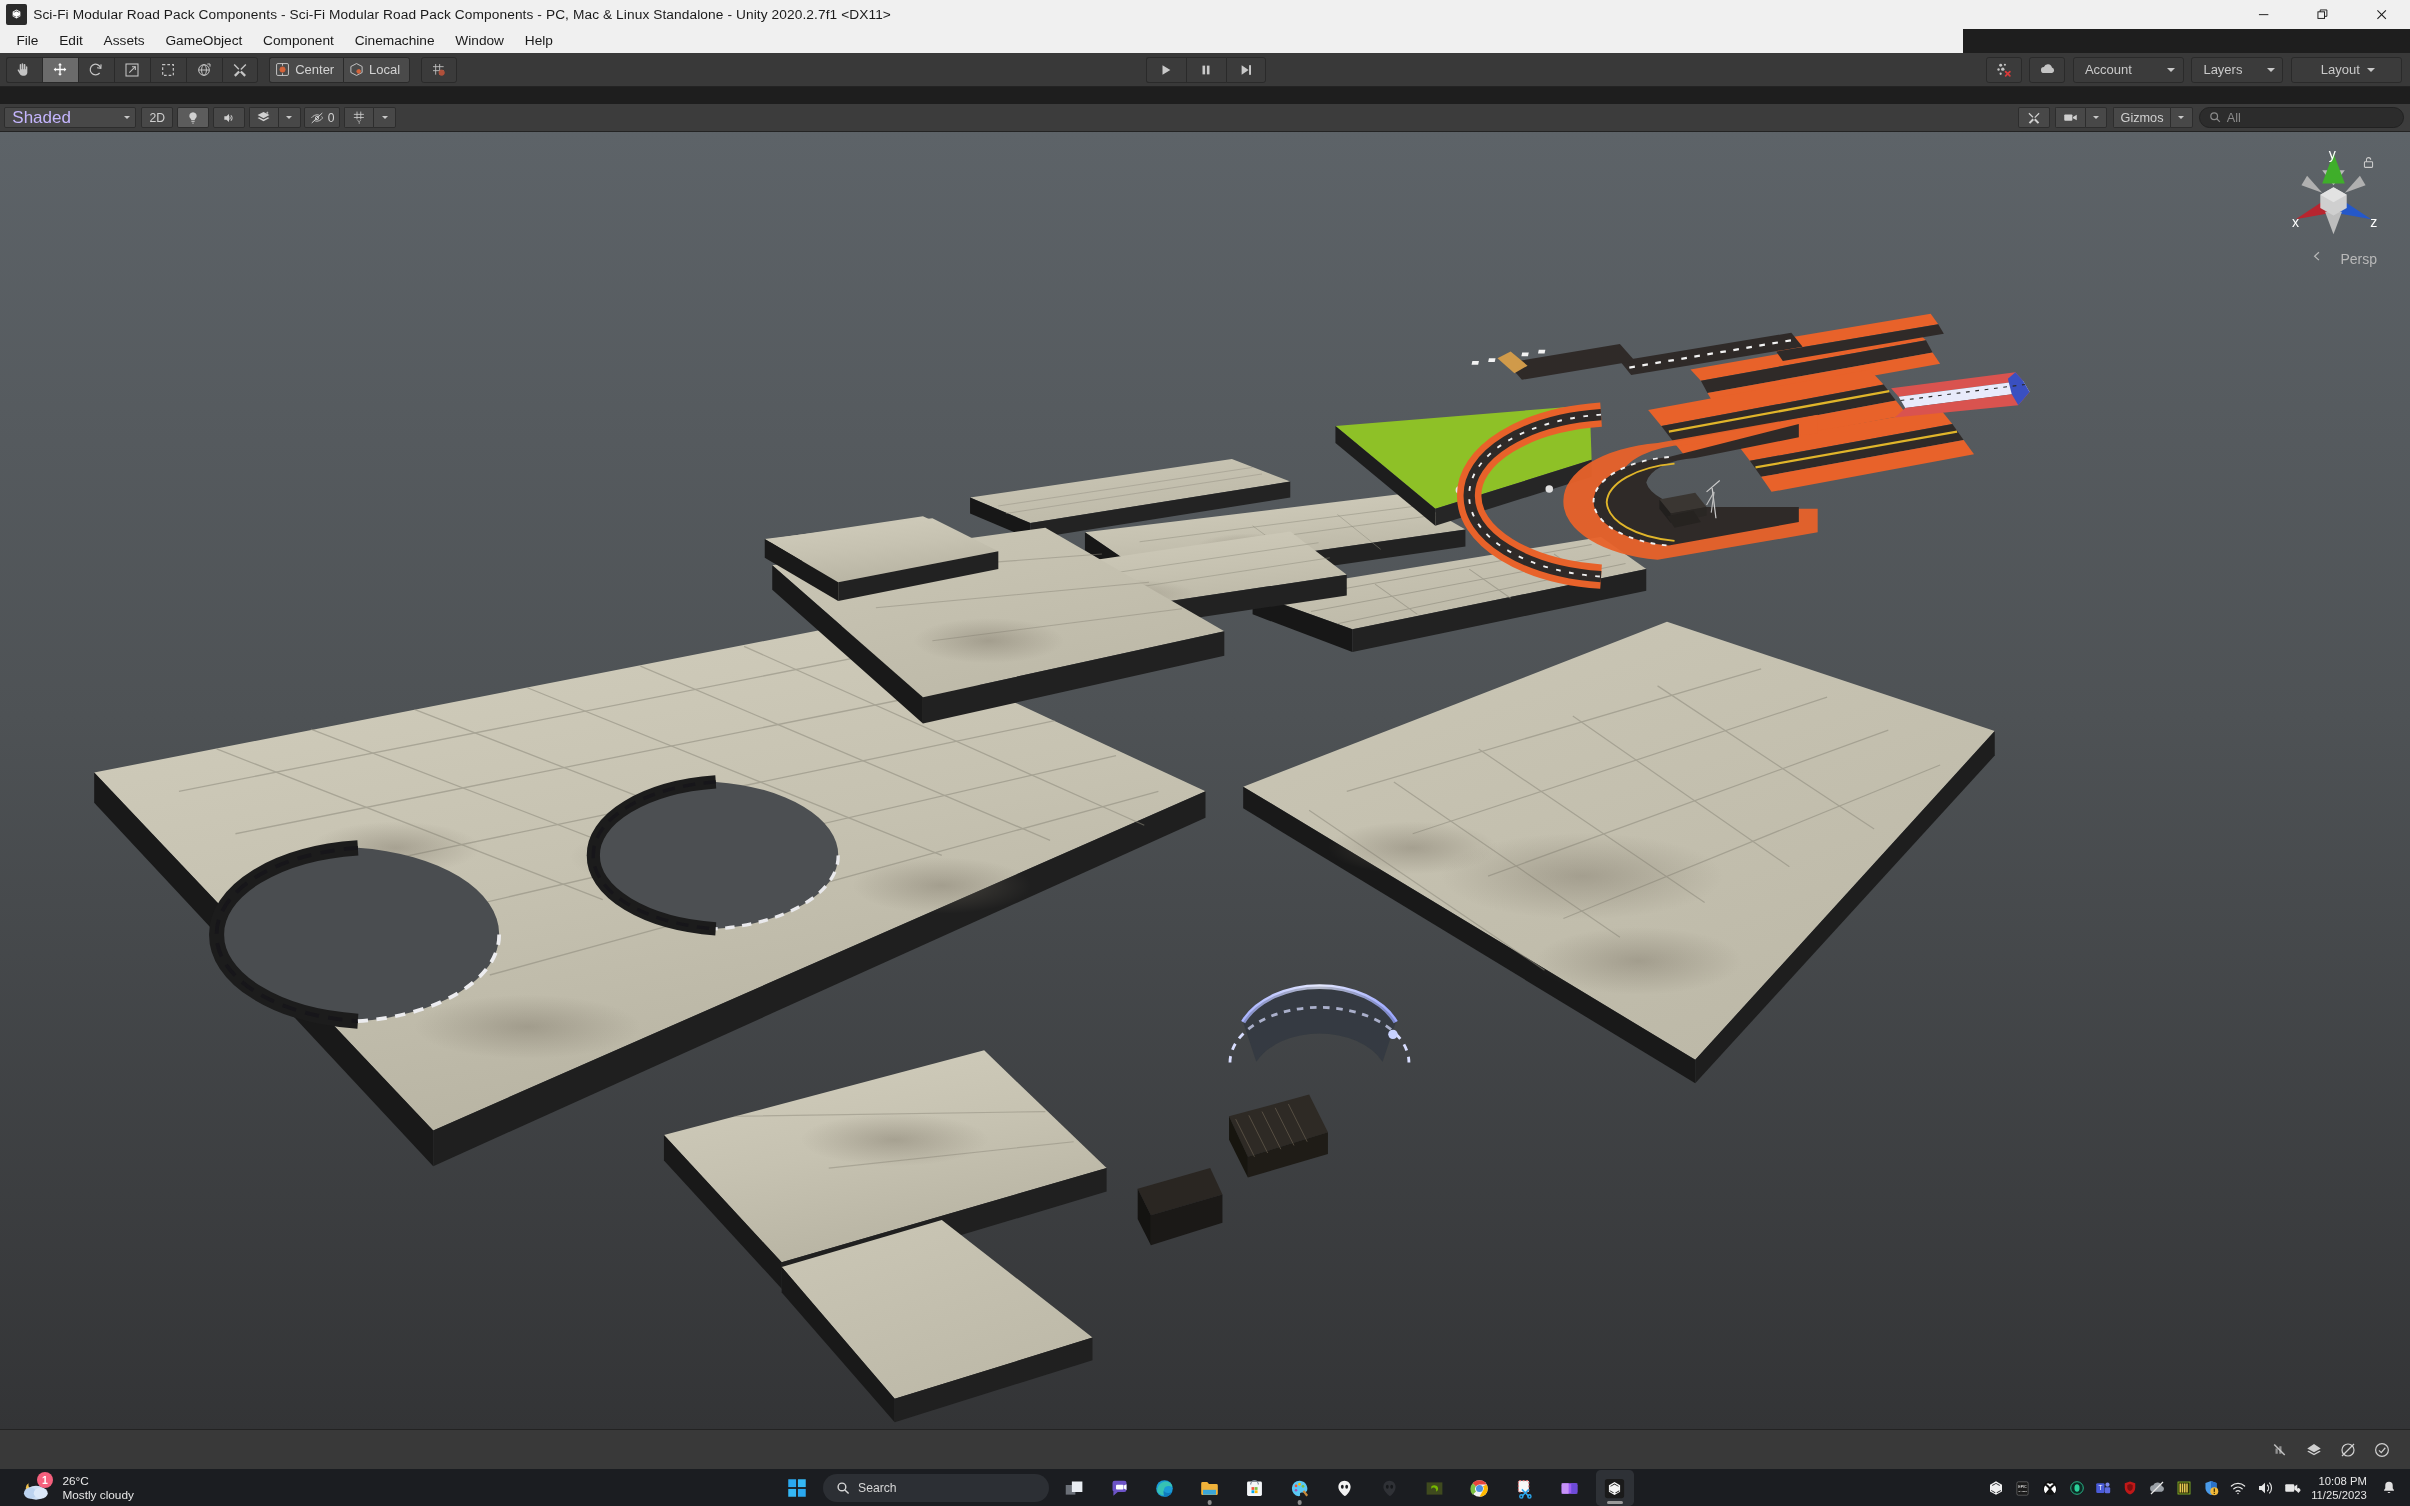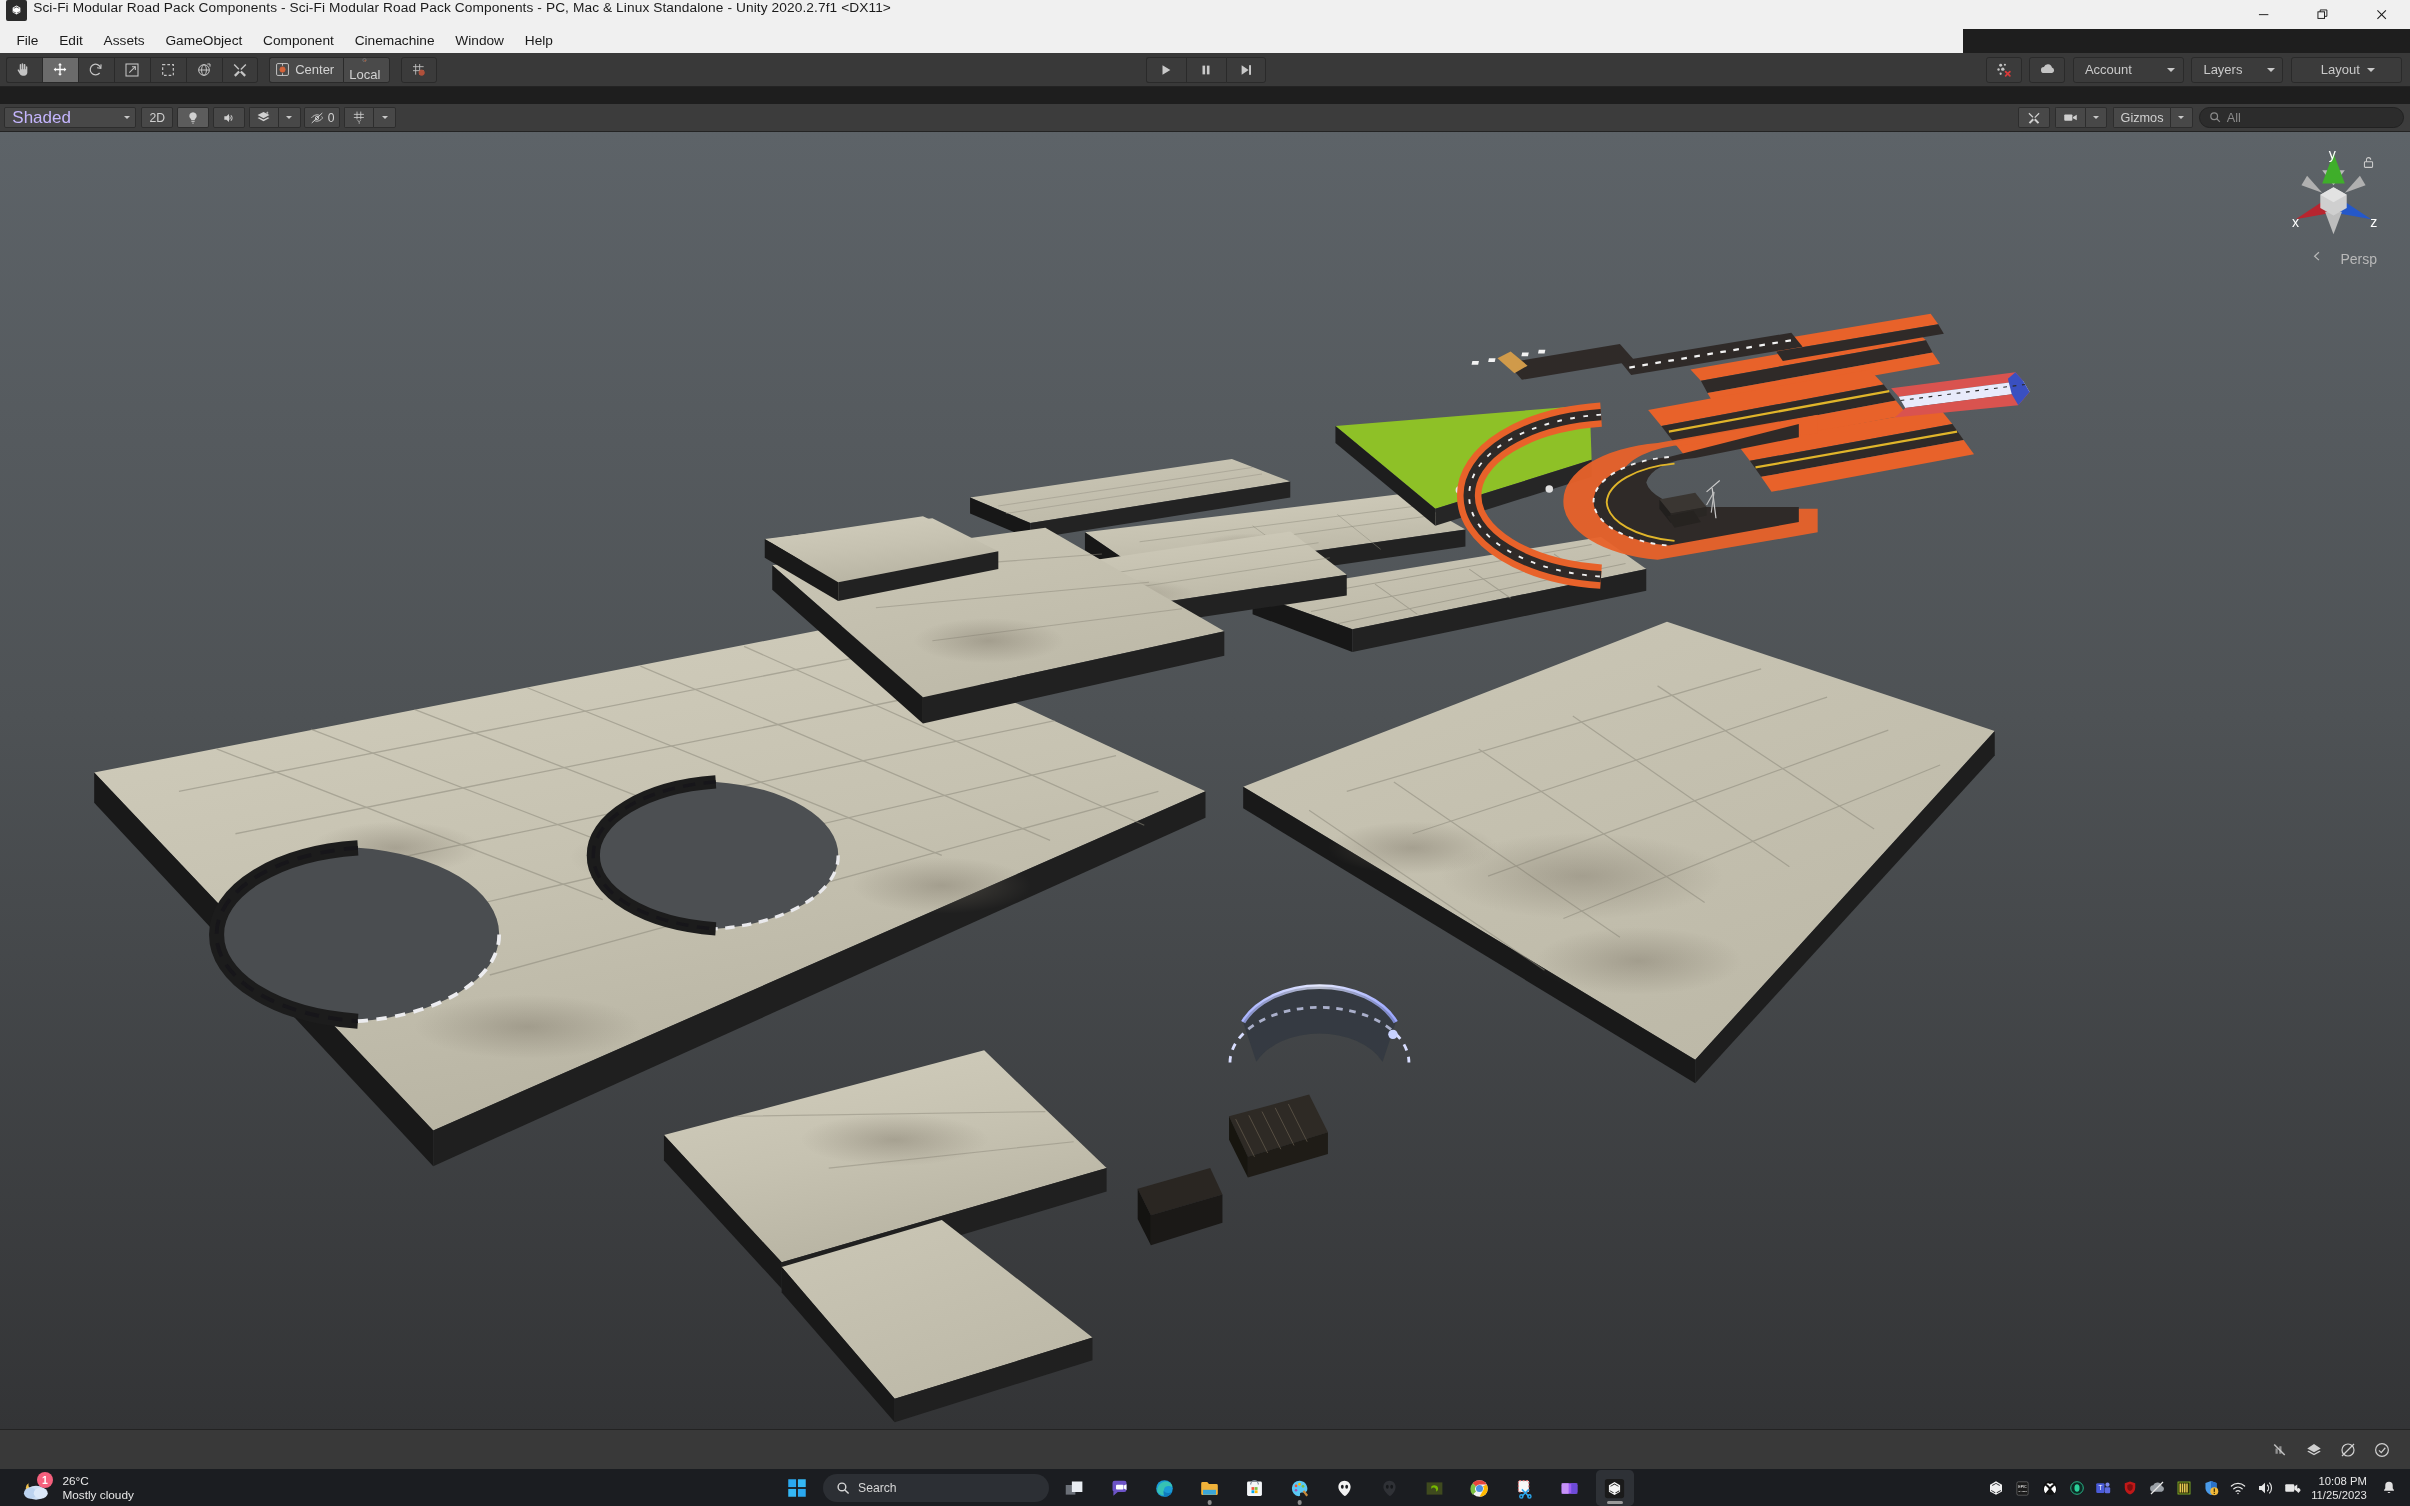--- a/index.html
+++ b/index.html
@@ -7,21 +7,21 @@
     width:2411px; height:1507px; overflow:hidden;
     background:#1e1e1e;
     font-family:"Liberation Sans", sans-serif;
     -webkit-font-smoothing:antialiased;
   }
   #app { position:relative; width:2411px; height:1507px; }
 
   
   .titlebar {
     position:absolute; left:0; top:0; width:2411px; height:29px;
-    background:#f0f0f0; display:flex; 
+    background:#f0f0f0; display:flex; align-items:center;
   }
   .tb-icon {
     width:21px; height:21px; margin-left:5.6px; margin-right:6.6px;
     background:#2b2b2b; border-radius:1.9px;
     display:flex; align-items:center; justify-content:center;
   }
   .tb-icon svg { width:13px; height:13px; }
   .tb-title { font-size:13.7px; color:#1a1a1a; letter-spacing:0.1px; }
   .tb-controls { margin-left:auto; display:flex; height:29px; }
   .tb-btn {
@@ -58,21 +58,21 @@
   .tool-btn.active { background:#6b6b6b; color:#fff; }
   .tool-btn svg { width:16px; height:16px; }
 
   .pivot-group { display:flex; align-items:center; margin-left:11.3px; }
   .pivot-btn {
     height:26px; background:#4a4a4a; border:0.9px solid #2a2a2a; border-right:none;
     display:flex; align-items:center; padding:0 8.5px 0 5.6px; gap:4.7px;
     color:#d2d2d2; font-size:13px;
   }
   .pivot-btn:first-child { border-radius:2.8px 0 0 2.8px;text-align:right; }
-  .pivot-btn:last-child { border-radius:0 2.8px 2.8px 0; border-right:0.9px solid #2a2a2a;flex-direction:column; }
+  .pivot-btn:last-child { border-radius:0 2.8px 2.8px 0; border-right:0.9px solid #2a2a2a; }
   .pivot-btn svg { width:15px; height:15px; }
 
   .grid-btn {
     margin-left:11.3px; width:36px; height:26px; background:#3b3b3b;
     border:0.9px solid #2a2a2a; border-radius:2.8px;
     display:flex; align-items:center; justify-content:center; color:#c4c4c4;
   }
   .grid-btn svg { width:16px; height:16px; }
 
   .play-group {

